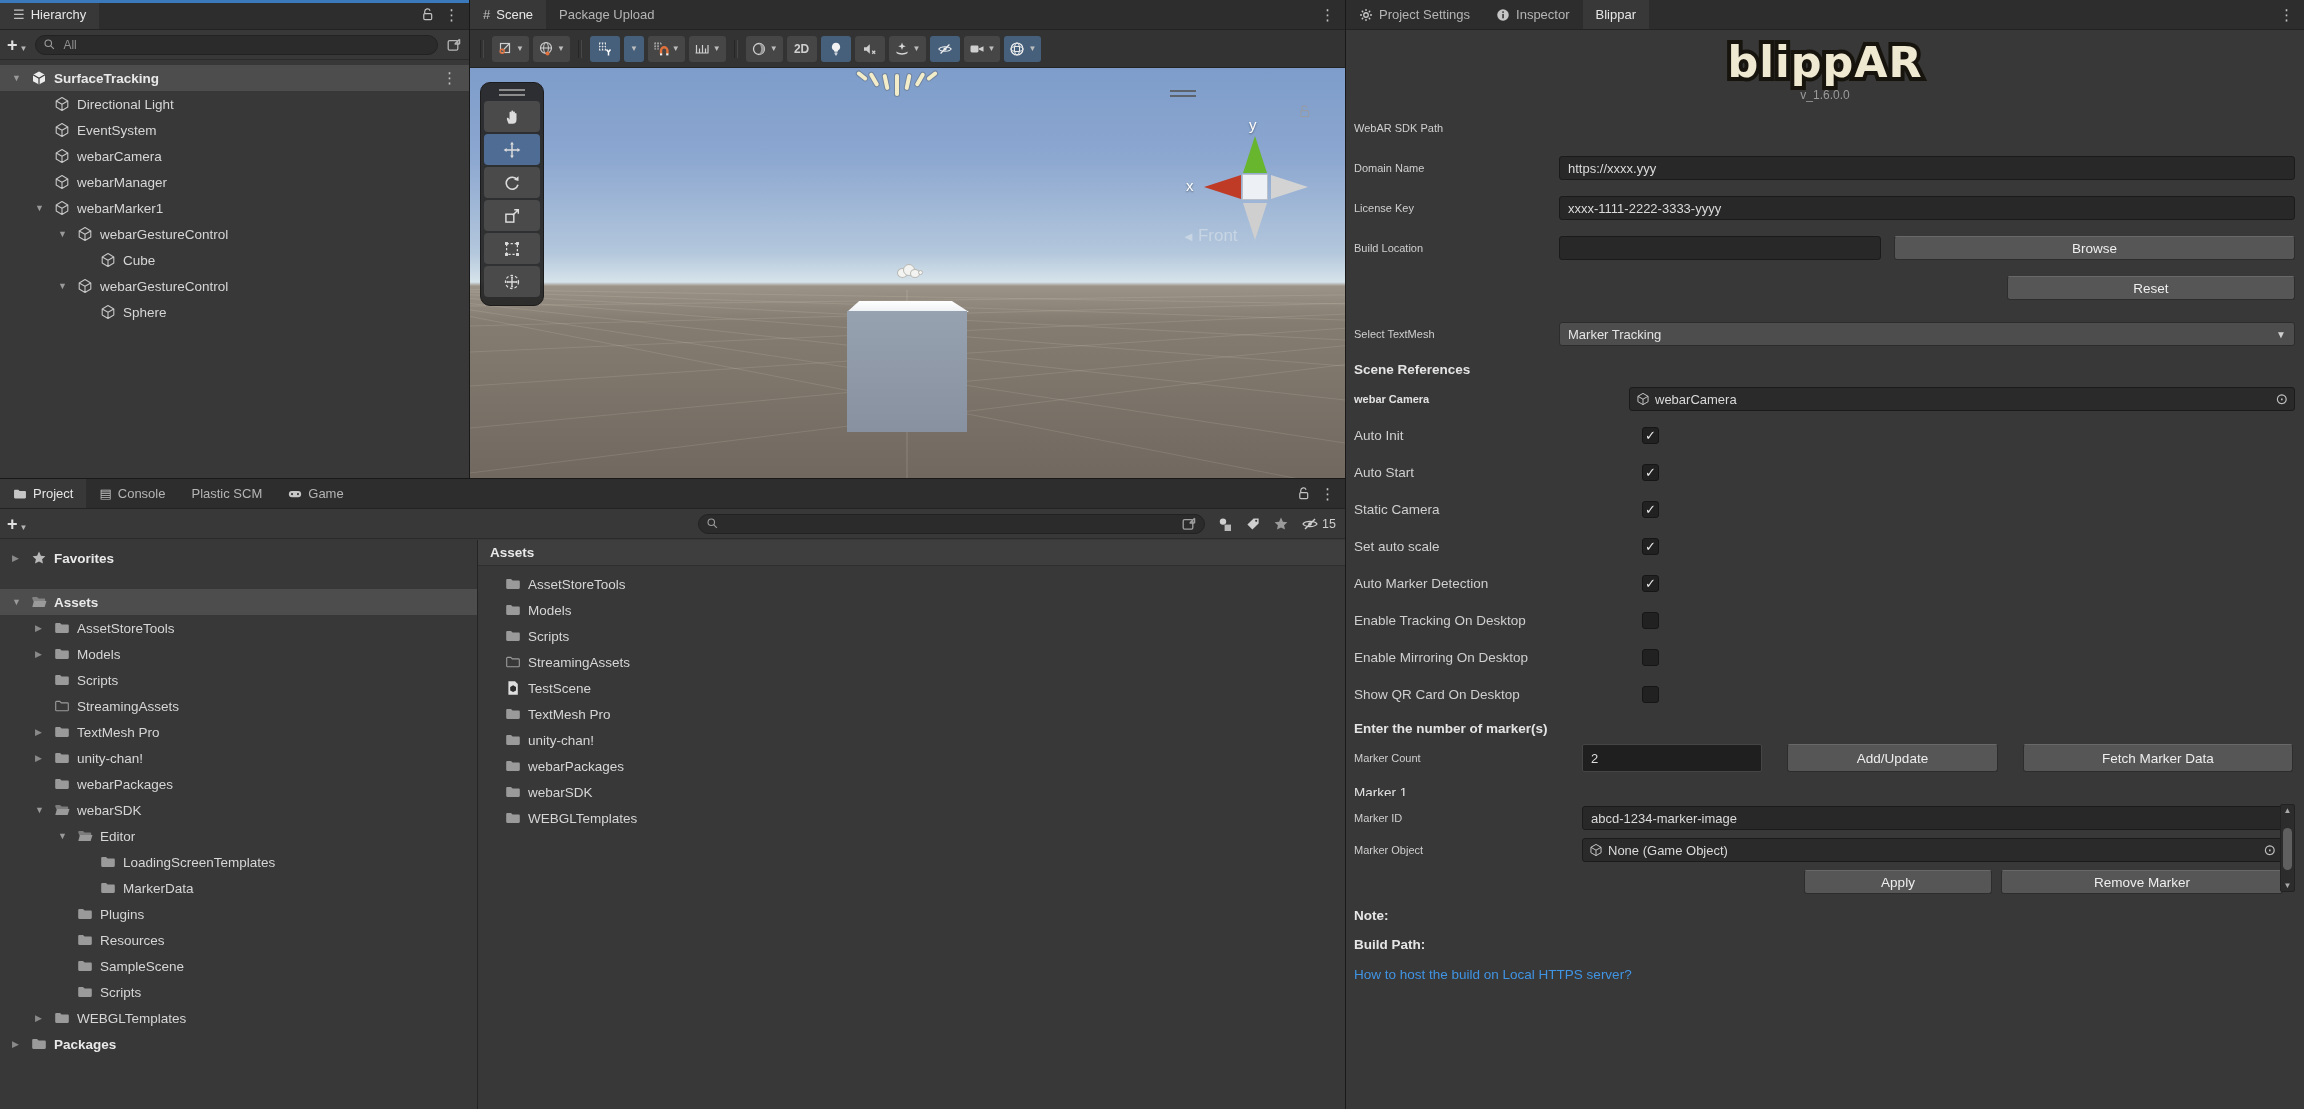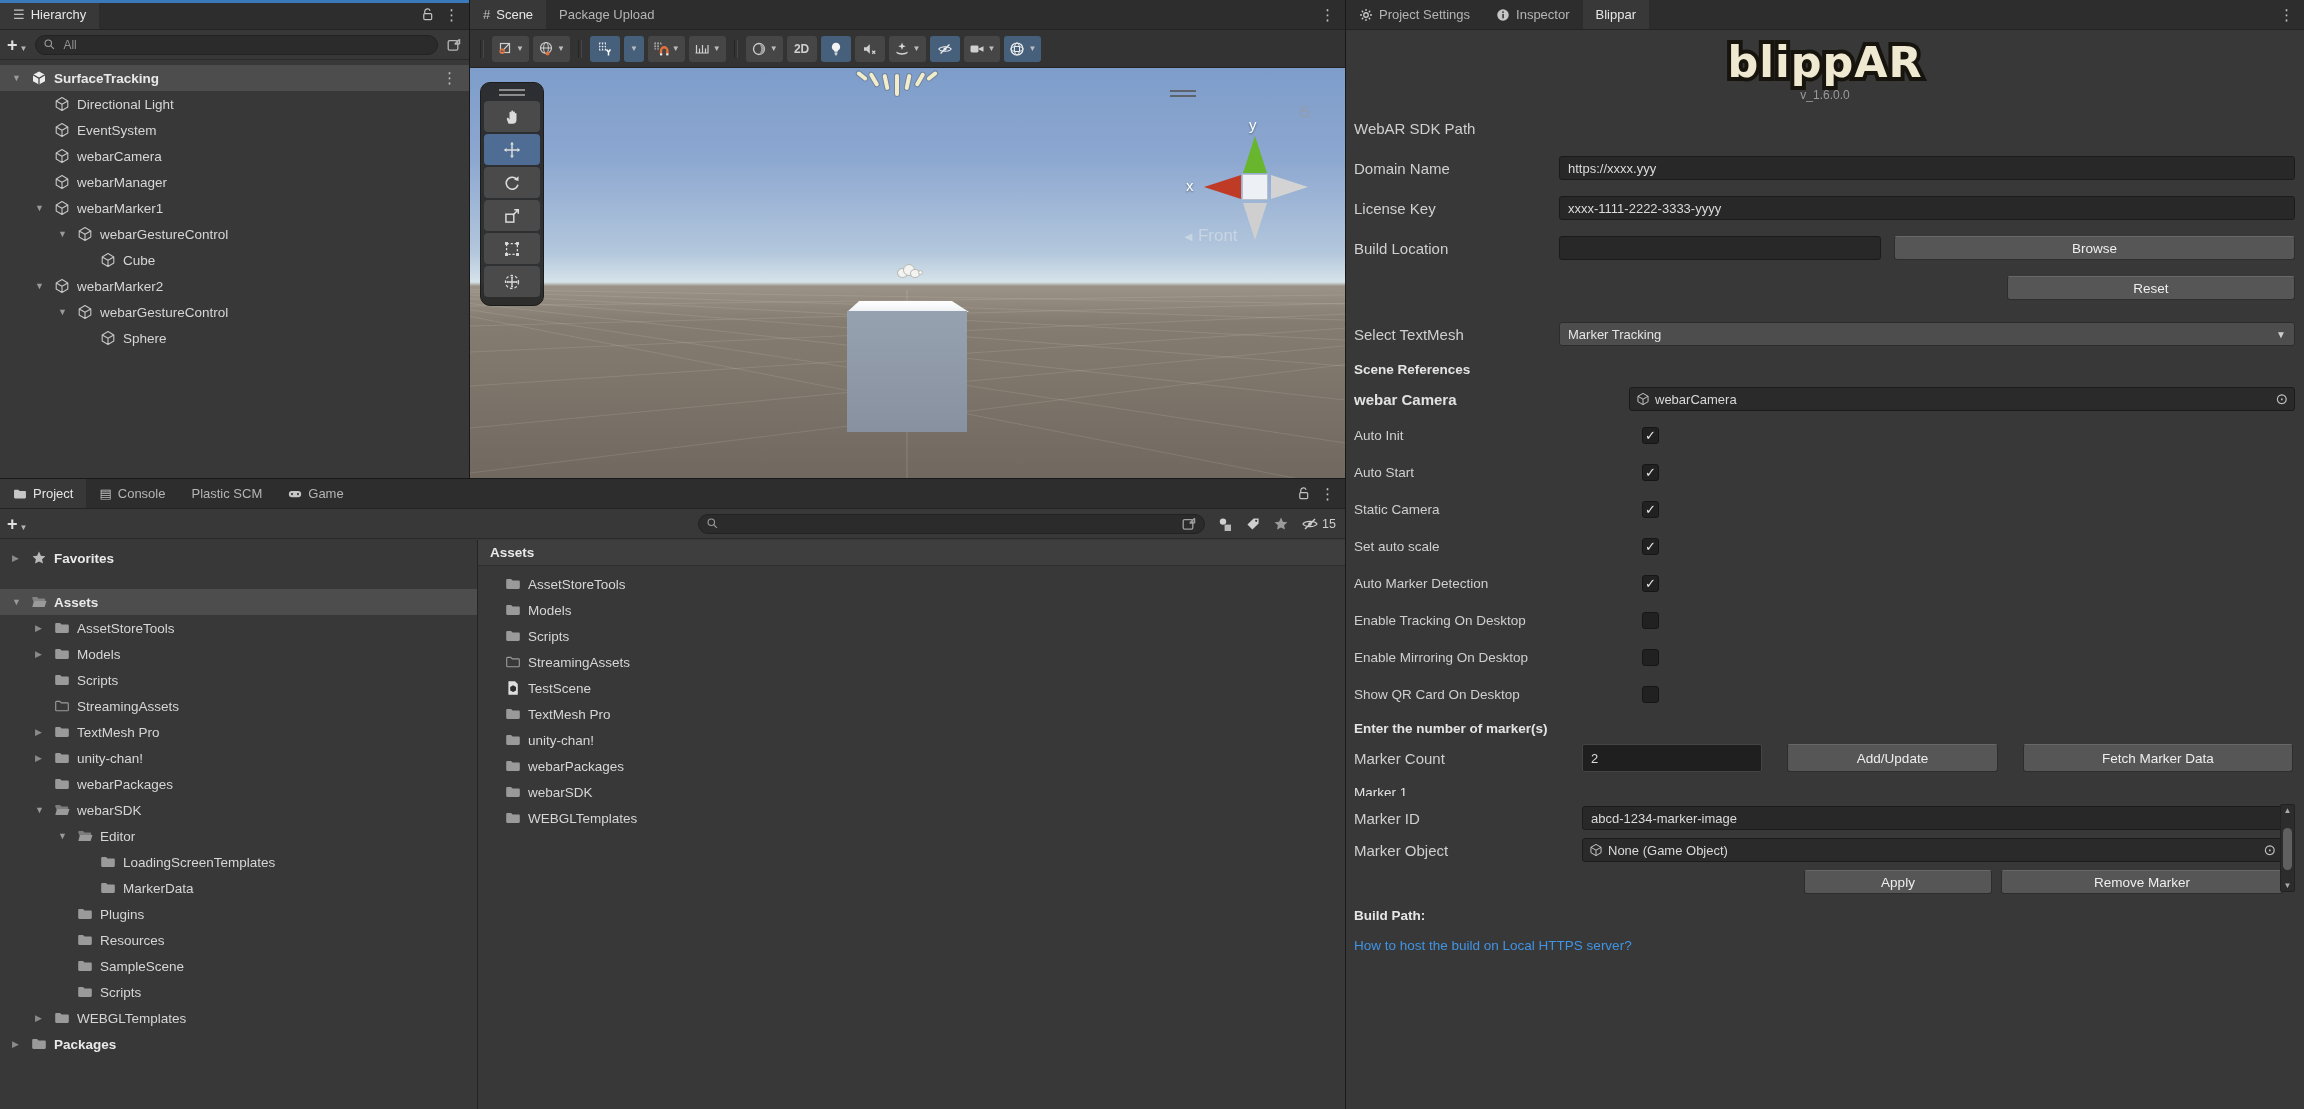--- a/index.html
+++ b/index.html
@@ -103,21 +103,21 @@
 
   
   .blippar{left:1345px;top:0;width:959px;height:1109px;border-left:1px solid #191919}
   .logoblock{height:86px;text-align:center;padding-top:8px;position:relative}
   .logo{position:relative;display:inline-block;font-weight:bold;font-size:43px;letter-spacing:1px;line-height:48px;font-family:"DejaVu Sans",sans-serif}
   .logo .stroke{position:absolute;left:0;top:0;-webkit-text-stroke:8px #17140e;color:#17140e}
   .logo .fill{position:relative;color:#f0e9d2}
   .version{color:#9b9b9b;font-size:12px;margin-top:2px}
   .bform{padding:0 9px 0 8px}
   .frow{display:flex;align-items:center;height:24px;margin-bottom:16px}
-  .flabel{width:205px;flex:none;color:#cfcfcf;font-size:15px;white-space:nowrap}
+  .flabel{width:205px;flex:none;color:#cfcfcf;font-size:11px;white-space:nowrap}
   .tfield{flex:1;height:24px;background:#282828;border:1px solid #1b1b1b;border-radius:3px;padding:0 8px;color:#dadada;display:flex;align-items:center;overflow:hidden;white-space:nowrap}
   .btn{height:24px;background:#565656;border:1px solid #2d2d2d;border-top-color:#686868;border-radius:3px;color:#eee;display:flex;align-items:center;justify-content:center;font-size:13.5px}
   .selectfield{flex:1;height:24px;background:#4d4d4d;border:1px solid #2c2c2c;border-radius:3px;display:flex;align-items:center;padding:0 8px;color:#e4e4e4}
   .selectfield .dv{margin-left:auto;font-size:10px;color:#cfcfcf}
   .sechead{font-weight:bold;color:#e4e4e4;margin:6px 0 10px;font-size:13.5px}
   .ofield{flex:1;height:24px;background:#2a2a2a;border:1px solid #1b1b1b;border-radius:3px;display:flex;align-items:center;padding:0 2px 0 6px;gap:5px;color:#dadada}
   .ofield svg{width:14px;height:14px;color:#c9c9c9}
   .picker{margin-left:auto;color:#c0c0c0;font-size:15px;padding:0 4px;display:flex;align-items:center}
   .cbrow{display:flex;align-items:center;height:21px;margin-bottom:16px}
   .cblbl{width:288px;flex:none;color:#cfcfcf;font-size:13.5px}
@@ -305,30 +305,20 @@
           <span class="arrow"></span>
           <span class="ic">
             <svg viewBox="0 0 16 16">
               <use href="#sym-cube"></use>
             </svg>
           </span>
           <span class="lbl">Cube</span>
 
         </div>
 
-        <div class="trow" data-icon="cube" data-arrow="open" style="--lvl: 1;">
-          <span class="arrow"></span>
-          <span class="ic">
-            <svg viewBox="0 0 16 16">
-              <use href="#sym-cube"></use>
-            </svg>
-          </span>
-          <span class="lbl">webarMarker2</span>
-
-        </div>
 
         <div class="trow" data-icon="cube" data-arrow="open" style="--lvl: 2;">
           <span class="arrow"></span>
           <span class="ic">
             <svg viewBox="0 0 16 16">
               <use href="#sym-cube"></use>
             </svg>
           </span>
           <span class="lbl">webarGestureControl</span>
 
@@ -1094,18 +1084,19 @@
           <span class="btn" style="width:282px">Remove Marker</span>
         </div>
         <div class="mscroll">
           <span class="sa">▲</span>
           <span class="thumb"></span>
           <span class="sa">▼</span>
         </div>
       </div>
 
 
+      <div class="notelbl">Note:</div>
       <div class="notelbl">Build Path:</div>
       <div class="linktext">How to host the build on Local HTTPS server?</div>
     </div>
   </div>
 
 </div>
 
 </body></html>

